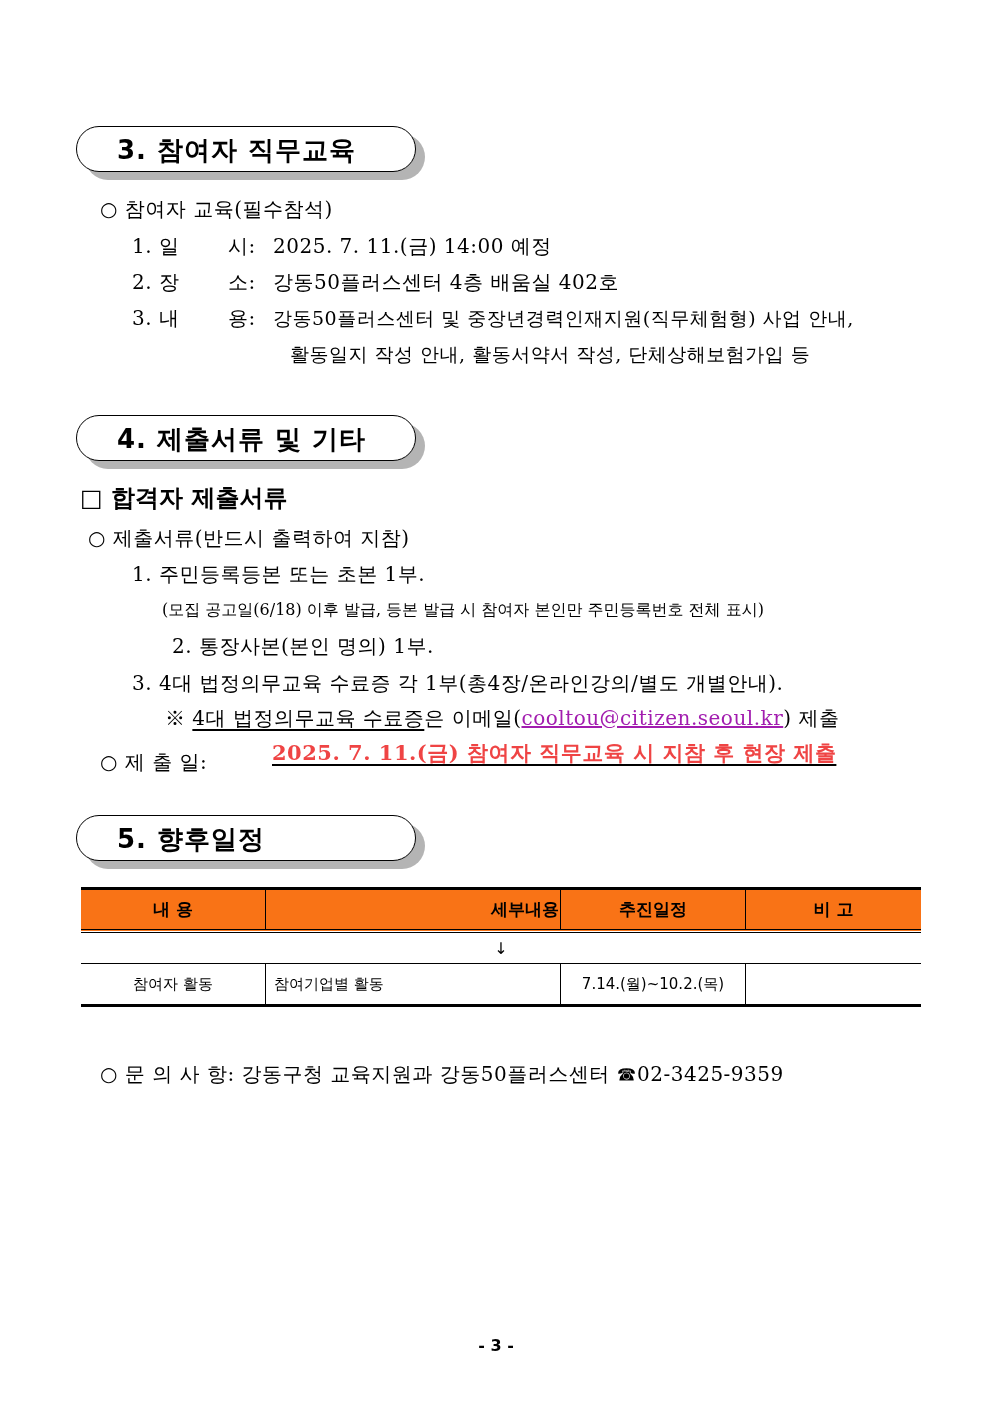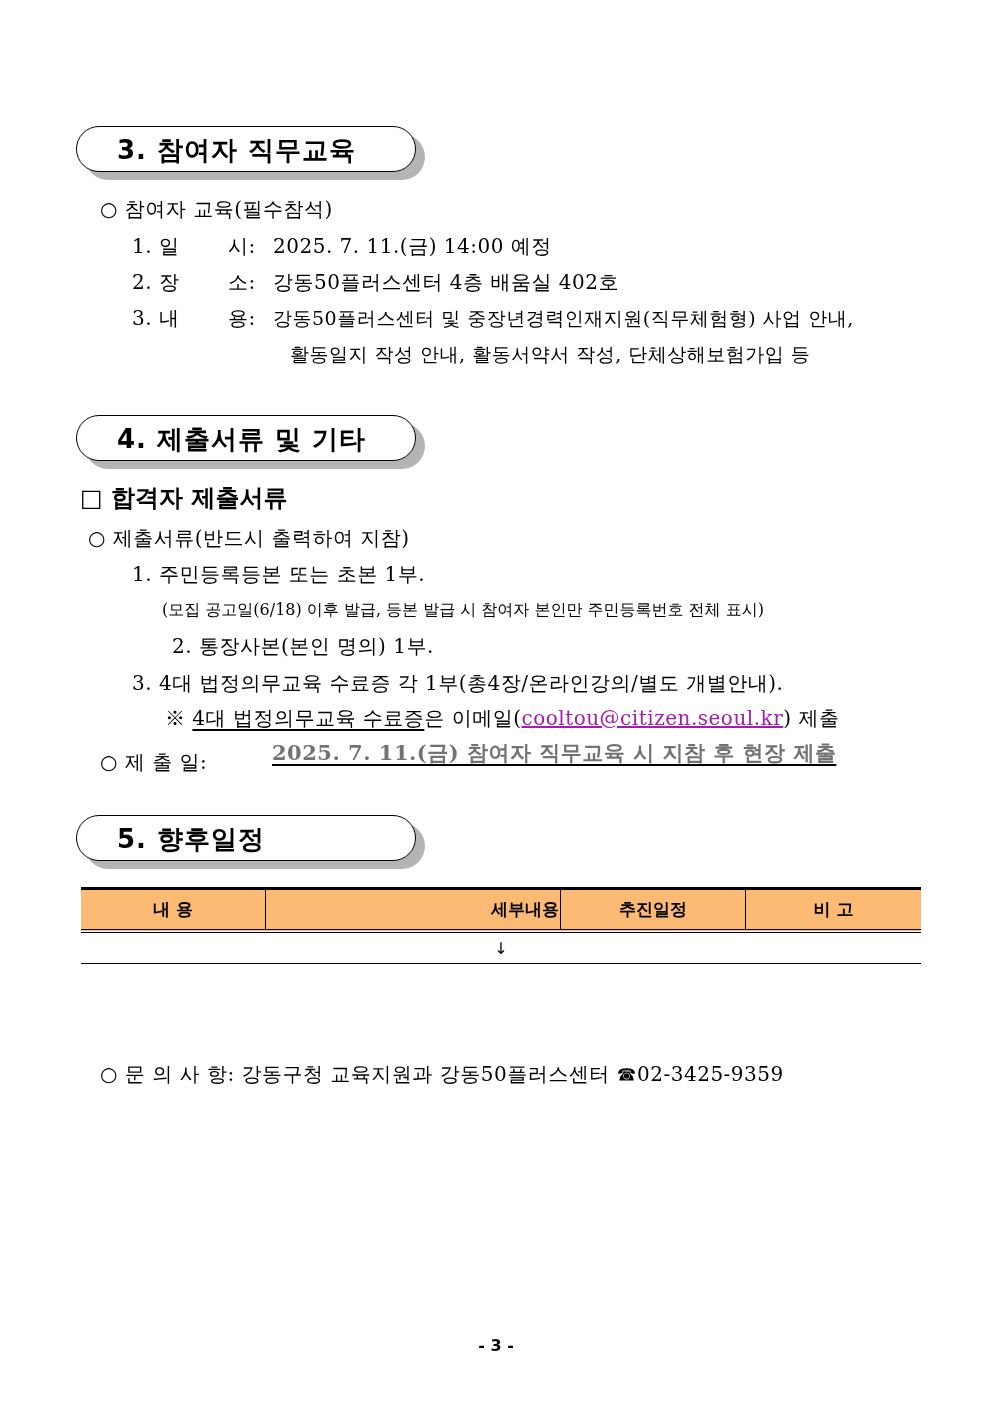--- a/index.html
+++ b/index.html
@@ -5,26 +5,26 @@
   html, body { margin:0; padding:0; background:#fff; }
   body { width:992px; height:1403px; position:relative; overflow:hidden; color:#000;
          font-family:"DejaVu Serif","Liberation Serif",serif; }
   .sec-box { position:absolute; left:76px; width:340px; height:46px; border:1.5px solid #000;
              border-radius:24px; background:#fff; box-shadow:9px 8px 0 #b4b4b4; box-sizing:border-box; }
   .sec-title { position:absolute; left:40px; top:6px; font-family:"DejaVu Sans","Liberation Sans",sans-serif;
                font-weight:bold; font-size:26px; letter-spacing:1px; white-space:nowrap; }
   .line { position:absolute; font-size:20px; white-space:nowrap; line-height:26px; letter-spacing:0.5px; }
   .sub-h { position:absolute; left:80px; top:482px; font-family:"DejaVu Sans","Liberation Sans",sans-serif;
            font-weight:bold; font-size:24px; white-space:nowrap; }
-  .red { color:#737373; font-weight:bold; text-decoration:underline; text-decoration-color:#000; text-decoration-thickness:2px; text-underline-offset:4px; }
+  .red { color:#ef4444; font-weight:bold; text-decoration:underline; text-decoration-color:#000; text-decoration-thickness:2px; text-underline-offset:4px; }
   .u { text-decoration:underline; text-underline-offset:4px; }
   .link { color:#a21caf; text-decoration:underline; }
   table { position:absolute; left:81px; top:887px; width:840px; border-collapse:collapse;
           font-family:"DejaVu Sans","Liberation Sans",sans-serif; font-size:15px; }
-  th { background:#fdba74; height:37px; font-weight:bold; font-size:17px; border-top:3px solid #000;
+  th { background:#f97316; height:37px; font-weight:bold; font-size:17px; border-top:3px solid #000;
        border-bottom:4px double #000; border-left:1px solid #000; }
   td { height:40px; border-bottom:1px solid #000; border-left:1px solid #000; padding:0 8px; }
   th:first-child, td:first-child { border-left:none; }
   tr.last td { border-bottom:3px solid #000; }
   .c { text-align:center; }
   .b { font-weight:bold; }
   .arrow-row td { height:30px; text-align:center; font-size:16px; }
   .pg { position:absolute; left:0; width:992px; top:1336px; text-align:center; font-family:"DejaVu Sans","Liberation Sans",sans-serif; font-weight:bold; font-size:16px; }
 </style>
 </head>
@@ -74,18 +74,24 @@
       <th style="width:182px;">내   용</th>
       <th style="width:292px;text-align:right;">세부내용</th>
       <th style="width:182px;margin-left:38px;">추진일정</th>
       <th>비   고</th>
     </tr>
   </thead>
   <tbody>
     <tr class="arrow-row">
       <td colspan="4" style="border-left:none;">↓</td>
     </tr>
+    <tr class="last">
+      <td class="c">참여자 활동</td>
+      <td>참여기업별 활동</td>
+      <td class="c">7.14.(월)~10.2.(목)</td>
+      <td></td>
+    </tr>
   </tbody>
 </table>
 
 <div class="line" style="left:100px; top:1061px;">○ 문 의 사 항: 강동구청 교육지원과 강동50플러스센터 ☎02-3425-9359</div>
 
 <div class="pg">- 3 -</div>
 
 </body></html>

